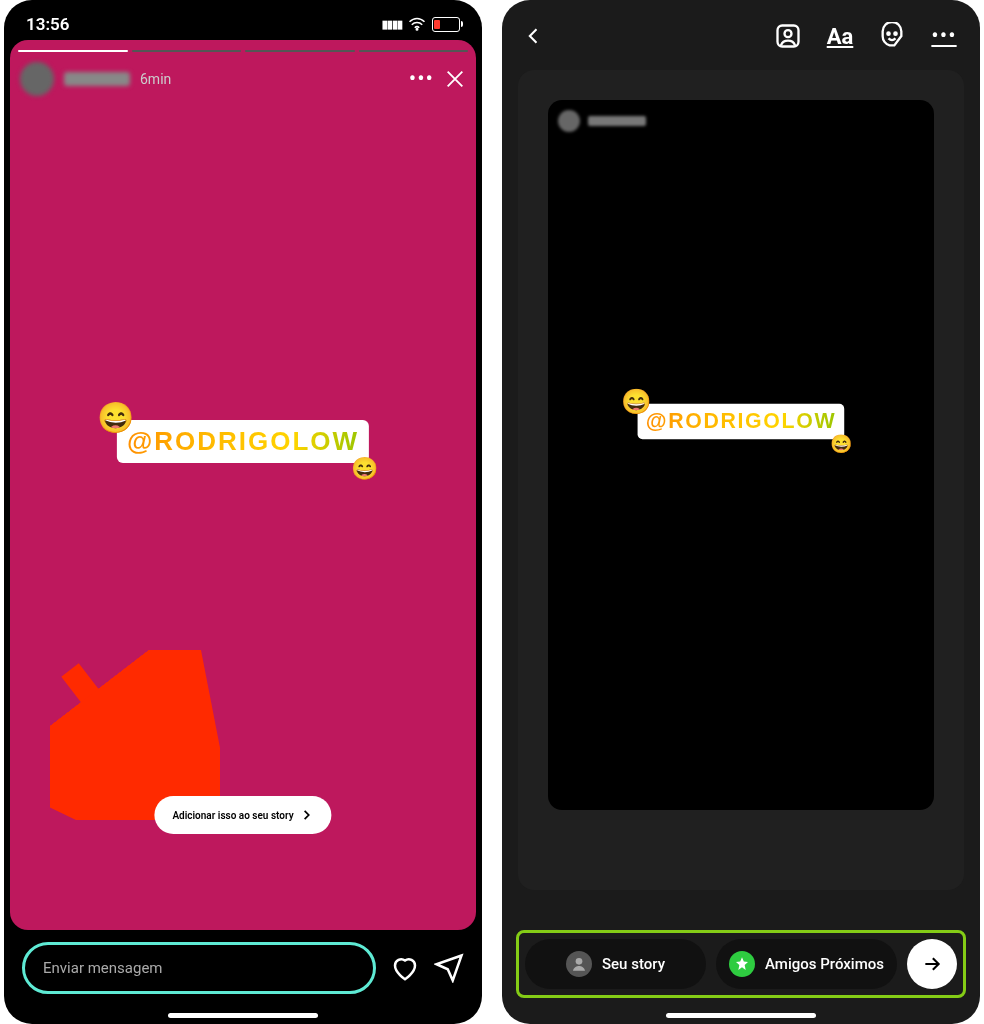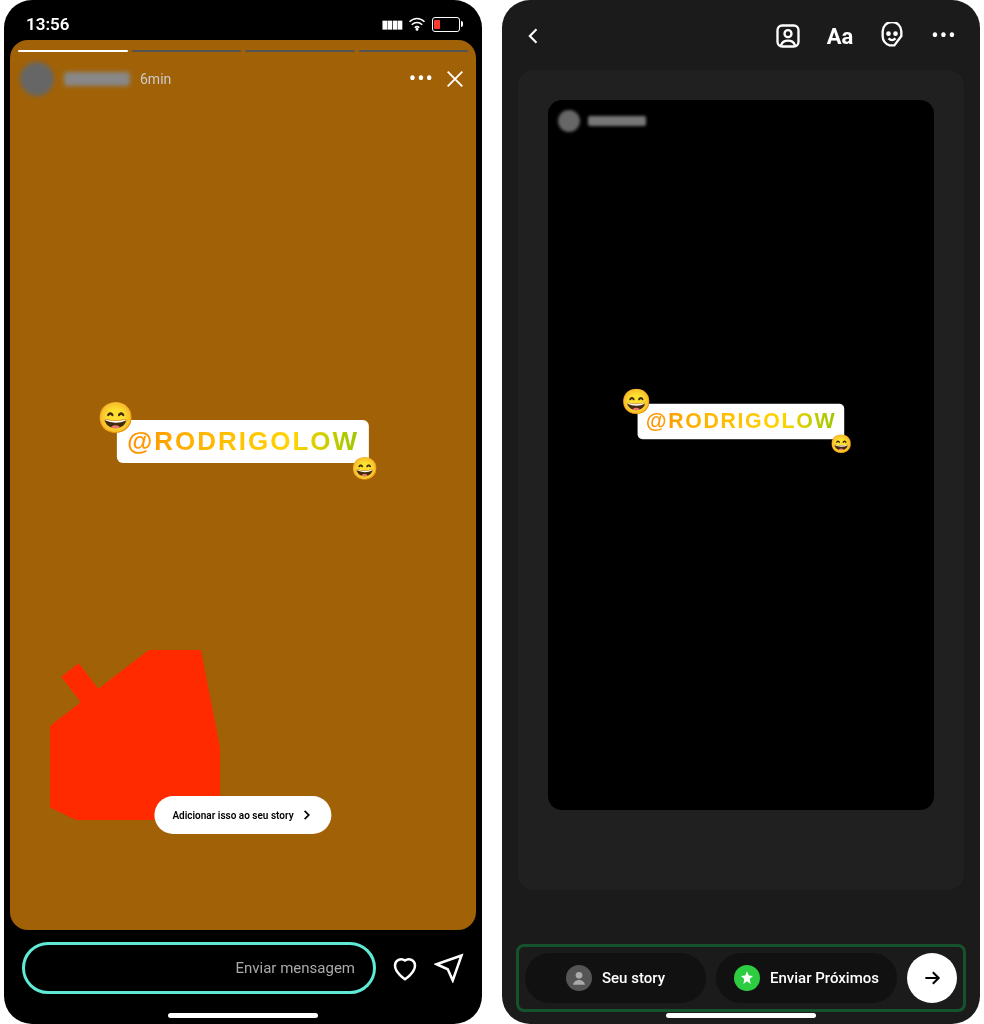--- a/index.html
+++ b/index.html
@@ -1,28 +1,28 @@
 <!DOCTYPE html>
 <html><head>
 <meta charset="utf-8">
 <style>
 html,body{margin:0;padding:0;background:#fff;font-family:-apple-system,BlinkMacSystemFont,"Segoe UI",Roboto,Helvetica,Arial,sans-serif;}
-.stage{width:984px;height:1024px;position:relative;background:#fff;overflow:hidden;text-align:right;}
+.stage{width:984px;height:1024px;position:relative;background:#fff;overflow:hidden;}
 .phone{position:absolute;top:0;width:478px;height:1024px;background:#000;border-radius:28px;overflow:hidden;}
 .phone.left{left:4px;}
 .phone.right{left:502px;background:#1b1b1b;}
 
 .statusbar{display:flex;justify-content:space-between;align-items:center;padding:14px 22px 6px;color:#fff;font-size:17px;font-weight:600;}
 .sb-right{display:flex;align-items:center;gap:6px;}
 .sig{font-size:11px;letter-spacing:-1px;}
 .wifi{font-size:15px;}
 .batt{width:26px;height:13px;border:1.5px solid #fff;border-radius:3px;position:relative;display:flex;align-items:center;}
 .batt:after{content:"";position:absolute;right:-4px;top:3px;width:2px;height:6px;background:#fff;border-radius:0 2px 2px 0;}
 .batt .fill{width:22%;height:9px;margin-left:1px;background:#ff3b30;border-radius:1px;}
-.story-area{margin:0 6px;border-radius:18px;overflow:hidden;background:#a16207;position:relative;height:890px;}
+.story-area{margin:0 6px;border-radius:18px;overflow:hidden;background:#be185d;position:relative;height:890px;}
 .progress{display:flex;gap:4px;padding:10px 8px 6px;}
 .progress .seg{flex:1;height:2px;background:#555;border-radius:2px;}
 .progress .seg.done{background:#fff;}
 .header{display:flex;align-items:center;gap:10px;padding:4px 10px;}
 .avatar{width:34px;height:34px;border-radius:50%;background:#666;filter:blur(2px);}
 .uname{width:66px;height:14px;background:#888;border-radius:3px;filter:blur(2px);}
 .time{color:#ccc;font-size:14px;}
 .sp{flex:1;}
 .dots{color:#fff;font-size:22px;line-height:10px;letter-spacing:1px;}
 .close{color:#fff;font-size:28px;line-height:20px;font-weight:300;}
@@ -38,28 +38,28 @@
 .arrow{position:absolute;left:40px;top:610px;width:170px;height:170px;}
 .pillbtn{position:absolute;left:50%;transform:translateX(-50%);bottom:96px;background:#fff;color:#000;border-radius:30px;padding:12px 18px;font-size:10px;font-weight:600;display:flex;align-items:center;gap:6px;cursor:pointer;}
 .pillbtn svg{width:14px;height:14px;}
 .msgrow{display:flex;align-items:center;gap:14px;padding:12px 18px;}
 .msgbox{flex:1;border:3px solid #5eead4;border-radius:30px;padding:14px 18px;color:#aaa;font-size:15px;}
 .heart,.share{width:30px;height:30px;color:#fff;}
 .homebar{position:absolute;bottom:6px;left:50%;transform:translateX(-50%);width:150px;height:5px;background:#fff;border-radius:3px;}
 
 .editor-top{display:flex;align-items:center;justify-content:space-between;padding:22px 22px 12px;color:#fff;}
 .topicons{display:flex;align-items:center;gap:24px;}
-.topicons .ic{width:28px;height:28px;display:flex;align-items:center;justify-content:center;}
+.topicons .ic{width:28px;height:28px;display:flex;align-items:center;justify-content:center;text-decoration:underline;}
 .canvas-wrap{margin:8px 16px 0;height:820px;background:#202020;border-radius:16px;position:relative;overflow:hidden;}
 .inner-card{position:absolute;left:30px;top:30px;right:30px;height:710px;background:#000;border-radius:14px;overflow:hidden;}
 .inner-card .mini-head{display:flex;align-items:center;gap:8px;padding:10px;}
 .inner-card .mini-av{width:22px;height:22px;border-radius:50%;background:#666;filter:blur(1.5px);}
 .inner-card .mini-un{width:58px;height:10px;background:#777;border-radius:2px;filter:blur(1.5px);}
 .inner-card .mention{top:300px;transform:translateX(-50%) scale(.82);}
-.bottom-row{position:absolute;left:14px;right:14px;bottom:12px;display:flex;gap:10px;align-items:center;border:3px solid #14532d;border-radius:8px;padding:6px;}
+.bottom-row{position:absolute;left:14px;right:14px;bottom:26px;display:flex;gap:10px;align-items:center;border:3px solid #84cc16;border-radius:8px;padding:6px;}
 .chip{flex:1;display:flex;align-items:center;justify-content:center;gap:10px;background:#111;color:#fff;border-radius:30px;height:50px;font-size:15px;font-weight:500;cursor:pointer;padding:0 10px;}
 .chip .ci{width:26px;height:26px;border-radius:50%;background:#555;display:flex;align-items:center;justify-content:center;flex:none;}
 .chip.friends .ci{background:#2ecc40;color:#fff;}
 .sendbtn{width:50px;height:50px;border-radius:50%;background:#fff;display:flex;align-items:center;justify-content:center;cursor:pointer;flex:none;}
 .sendbtn svg{width:20px;height:20px;}
 svg{display:block;}
 </style>
 </head>
 <body>
 
@@ -197,21 +197,21 @@
             </svg>
       </span>
       <span>Seu story</span>
     </div>
     <div class="chip friends">
       <span class="ci">
         <svg width="16" height="16" viewBox="0 0 24 24" fill="#fff">
               <path d="M12 2l2.7 6.3L21 9l-5 4.5L17.5 21 12 17l-5.5 4L8 13.5 3 9l6.3-.7L12 2z"></path>
             </svg>
       </span>
-      <span>Enviar Próximos</span>
+      <span>Amigos Próximos</span>
     </div>
     <div class="sendbtn">
       <svg viewBox="0 0 24 24" fill="none" stroke="#000" stroke-width="2.5">
             <path d="M4 12h15M13 5l7 7-7 7"></path>
           </svg>
     </div>
   </div>
 
   <div class="homebar"></div>
 </div>

